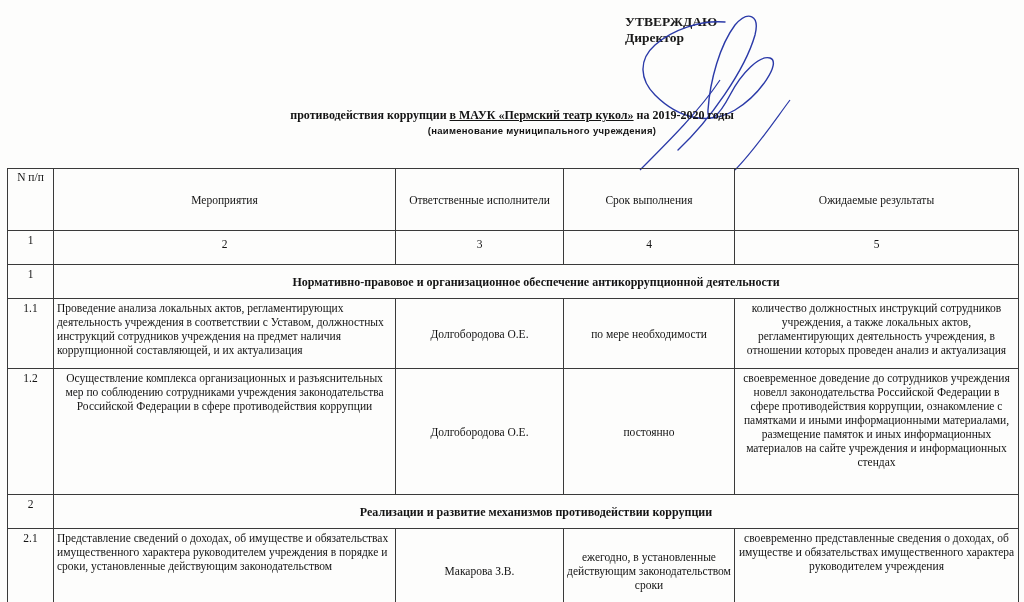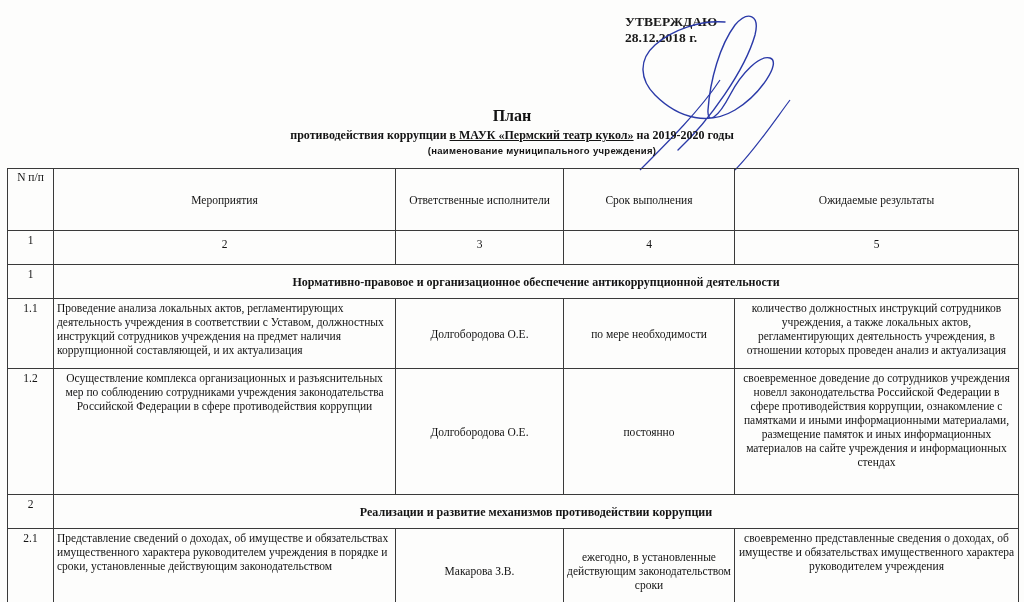--- a/index.html
+++ b/index.html
@@ -56,31 +56,30 @@
   .txt { padding:2px 3px 0 3px !important; }
   .sec-title { text-align:center; font-weight:bold; vertical-align:middle !important; font-size:12px; }
   .hdr .pnum { line-height:13px; padding-top:2px; }
   .numcell { padding-top:6px !important; }
 </style>
 </head>
 <body>
 
 <div class="approve">
   <div class="line">УТВЕРЖДАЮ</div>
-  <div class="line">28.12.2018 г.</div>
+  <div class="line">Директор</div>
 </div>
 
 <svg class="signature" viewBox="0 0 260 175">
   <path d="M118,150 C150,120 185,70 195,35 C200,15 188,10 175,25 C160,45 150,80 148,110 C147,125 158,118 170,95 C182,72 200,55 210,58 C222,62 200,95 175,110 C150,125 120,120 95,95 C80,80 78,60 95,45 C112,30 140,20 165,22" fill="none" stroke="#2b3aa8" stroke-width="1.4" stroke-linecap="round"></path>
   <path d="M80,170 C110,140 140,110 160,80" fill="none" stroke="#2b3aa8" stroke-width="1.2"></path>
   <path d="M175,170 C195,150 215,120 230,100" fill="none" stroke="#2b3aa8" stroke-width="1.2"></path>
 </svg>
 
 <div class="title-block">
-  <div class="title1">План</div>
   <div class="title2"><span>противодействия коррупции </span><u>в МАУК «Пермский театр кукол»</u><span> на 2019-2020 годы</span></div>
   <div class="subtitle">(наименование муниципального учреждения)</div>
 </div>
 
 <table class="plan">
   <colgroup>
     <col class="c1">
       <col class="c2">
       <col class="c3">
       <col class="c4">

